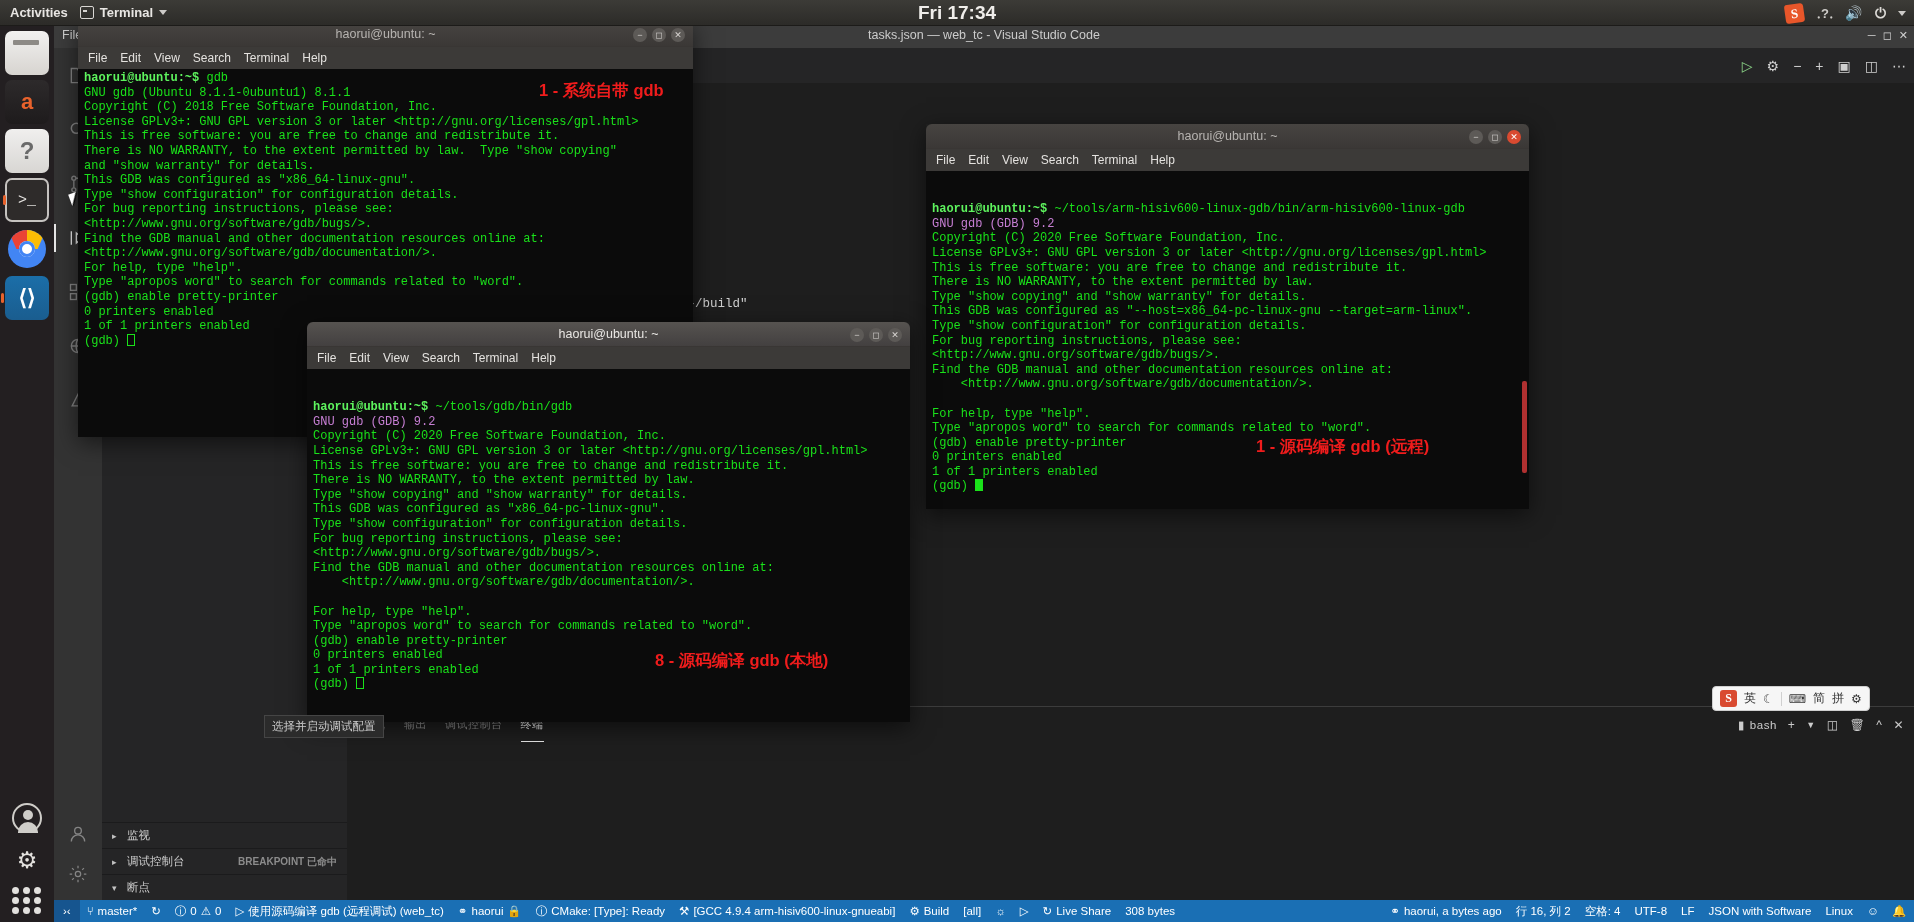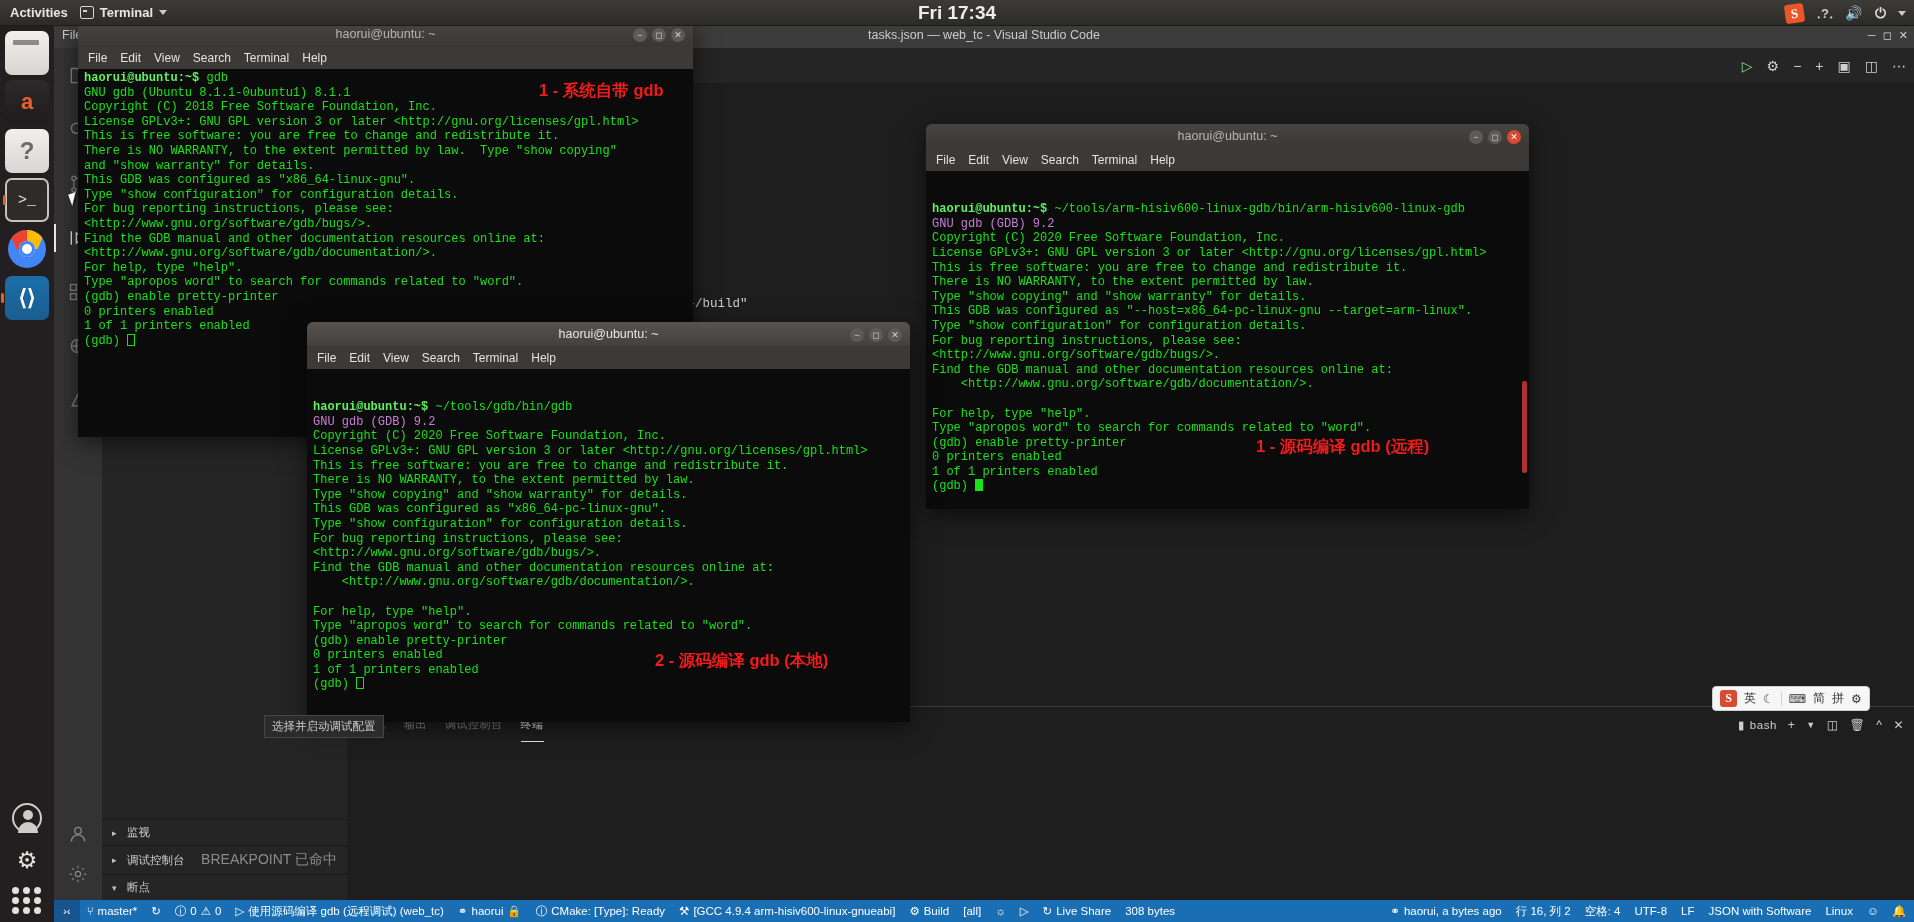--- a/index.html
+++ b/index.html
@@ -151,21 +151,21 @@
   .vsc-debug-select {
     flex:1; height:22px; background:#3c3c3c; border:1px solid #3c3c3c; color:#cccccc;
     font-size:11px; display:flex; align-items:center; padding:0 6px; gap:5px; overflow:hidden;
     white-space:nowrap;
   }
   .vsc-section {
     border-top:1px solid #1b1b1c; padding:5px 10px 5px 10px; display:flex; align-items:center; gap:5px;
     font-size:11.5px; color:#cccccc; cursor:pointer;
   }
   .vsc-section .chev { font-size:9px; color:#c2c2c2; width:10px; display:inline-block; }
-  .vsc-section .hint { margin-left:auto; font-size:14px; color:#8c8c8c; }
+  .vsc-section .hint { margin-left:auto; font-size:10px; color:#8c8c8c;font-weight:bold; }
 
   .vsc-editor-area { position:absolute; left:293px; top:26px; right:0; bottom:22px; background:#1e1e1e; }
   .vsc-tabs { height:35px; background:#252526; display:flex; align-items:stretch; position:relative; }
   .vsc-tab {
     display:flex; align-items:center; gap:7px; padding:0 12px; font-size:12.5px; color:#8f8f8f;
     background:#2d2d2d; border-right:1px solid #252526; cursor:pointer; white-space:nowrap;
   }
   .vsc-tab.active { background:#1e1e1e; color:#e7e7e7; }
   .vsc-tab .tabicon { color:#cc8f3c; font-size:12px; }
   .vsc-tab .mod { color:#d7d7d7; font-size:11px; }
@@ -631,21 +631,21 @@
       <span>File</span>
       <span>Edit</span>
       <span>View</span>
       <span>Search</span>
       <span>Terminal</span>
       <span>Help</span>
     </div>
     <div class="term-body" id="term-body-1" style="height:353px;">
       <div><span class="lnuser">haorui@ubuntu</span><span class="lnprompt">:~$</span><span> ~/tools/gdb/bin/gdb</span></div><div><span class="lnver">GNU gdb (GDB) 9.2</span></div><div>Copyright (C) 2020 Free Software Foundation, Inc.</div><div>License GPLv3+: GNU GPL version 3 or later &lt;http://gnu.org/licenses/gpl.html&gt;</div><div>This is free software: you are free to change and redistribute it.</div><div>There is NO WARRANTY, to the extent permitted by law.</div><div>Type "show copying" and "show warranty" for details.</div><div>This GDB was configured as "x86_64-pc-linux-gnu".</div><div>Type "show configuration" for configuration details.</div><div>For bug reporting instructions, please see:</div><div>&lt;http://www.gnu.org/software/gdb/bugs/&gt;.</div><div>Find the GDB manual and other documentation resources online at:</div><div>    &lt;http://www.gnu.org/software/gdb/documentation/&gt;.</div><div>&nbsp;</div><div>For help, type "help".</div><div>Type "apropos word" to search for commands related to "word".</div><div>(gdb) enable pretty-printer</div><div>0 printers enabled</div><div>1 of 1 printers enabled</div><div><span>(gdb) </span><span class="term-cursor hollow"></span></div><div class="term-scroll"></div>
     </div>
-    <div class="annot" style="left:348px; top:328px;">2 - 源码编译 gdb (本地)</div>
+    <div class="annot" style="left:348px; top:328px;">8 - 源码编译 gdb (本地)</div>
   </div>
 
   <div class="annot" style="left:491px; top:80px;margin-left:48px;">1 - 系统自带 gdb</div>
 
   <div class="tooltip" style="left:264px; top:715px;">选择并启动调试配置</div>
 
   <div class="ime-bar" style="left:1712px; top:686px;">
     <span class="ime-logo">S</span>
     <span>英</span>
     <span>☾</span>

